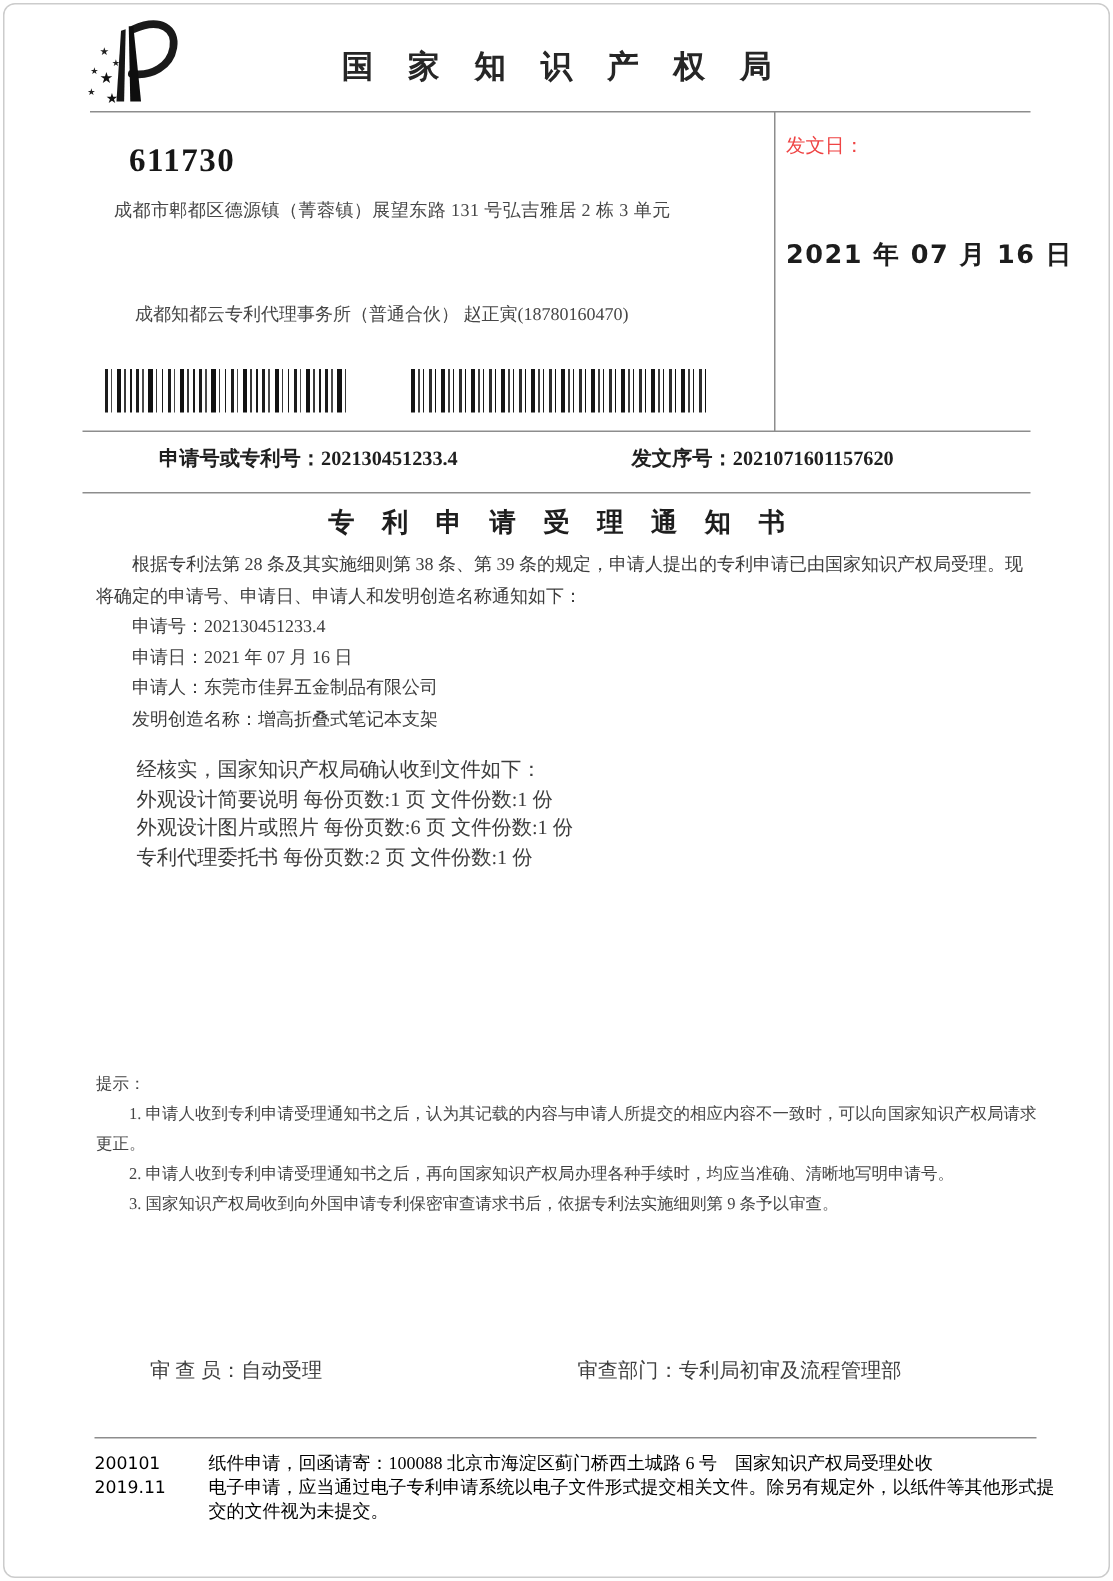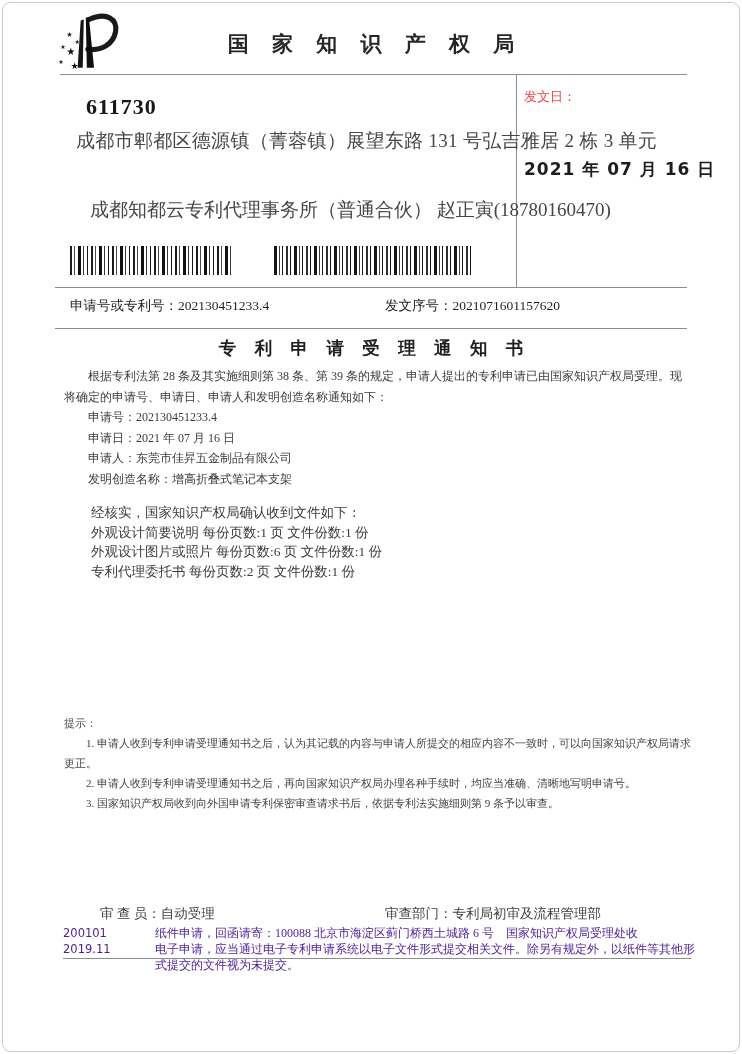--- a/index.html
+++ b/index.html
@@ -27,21 +27,21 @@
   .vline-datebox { left: 516px; top: 74px; width: 1px; height: 214px; background: #8d8d8d; }
   .issue-date-label { left: 524px; top: 88px; font-size: 13px; color: #ef4444; }
   .issue-date {
     left: 524px; top: 158px; font-size: 17px; color: #1d1d1d;
     font-family: "DejaVu Sans", "Liberation Sans", sans-serif;
     font-weight: 600; letter-spacing: 1px;
   }
 
   
   .postal-code { left: 86px; top: 94px; font-size: 22px; font-weight: 700; color: #171717; letter-spacing: 1px; }
-  .addr-block { left: 76px; top: 130px; width: 406px; font-size: 19px; line-height: 21px; color: #464646; }
+  .addr-block { left: 76px; top: 130px; width: 406px; font-size: 12px; line-height: 21px; color: #464646; }
   .addr-line1 { white-space: nowrap; letter-spacing: 0.3px; }
   .addr-line2 { text-align: center; }
   .addr-line3 { padding-left: 14px; white-space: nowrap; margin-top: 48px; }
 
   
   .barcode { top: 246px; height: 29px; }
   .barcode-a {
     left: 70px; width: 164px;
     background: repeating-linear-gradient(90deg,
       #1c1c1c 0 2px, #fff 2px 4px, #4a4a4a 4px 5px, #fff 5px 8px,
@@ -50,21 +50,21 @@
   }
   .barcode-b {
     left: 274px; width: 200px;
     background: repeating-linear-gradient(90deg,
       #141414 0 3px, #fff 3px 5px, #3f3f3f 5px 6px, #fff 6px 8px,
       #1a1a1a 8px 9px, #fff 9px 12px, #2e2e2e 12px 14px, #fff 14px 16px,
       #101010 16px 17px, #fff 17px 20px);
   }
 
   .rule-2 { left: 55px; top: 287px; width: 632px; }
-  .ref-row { top: 297px; font-size: 13.5px; font-weight: 400; color: #1f1f1f; }
+  .ref-row { top: 297px; font-size: 13.5px; font-weight: 700; color: #1f1f1f; margin-left: 36px; }
   .ref-app { left: 70px; }
   .ref-serial { left: 385px; }
   .rule-3 { left: 55px; top: 328px; width: 632px; }
 
   .doc-title {
     left: 0; right: 0; top: 336px; text-align: center;
     font-size: 17.5px; font-weight: 700; letter-spacing: 7px; color: #1e1e1e;
     text-indent: 7px;
   }
 
@@ -78,23 +78,23 @@
   .tips-block { left: 64px; top: 713px; width: 628px; font-size: 11px; line-height: 20px; color: #444444; }
 
   
   .signoff { top: 905px; font-size: 13.5px; color: #3f3f3f; }
   .signoff-left { left: 100px; }
   .signoff-right { left: 385px; }
 
   
   .rule-footer { left: 63px; top: 958px; width: 628px; }
   .footer-block {
-    left: 63px; top: 926px; width: 640px;
-    font-size: 12px; line-height: 15.5px; color: #4c1d95;
-    display: grid; grid-template-columns: 76px 1fr; column-gap: 16px;
+    left: 63px; top: 968px; width: 640px;
+    font-size: 12px; line-height: 15.5px; color: #000000;
+    display: grid; grid-template-columns: 76px 1fr; column-gap: 0;
   }
   .footer-codes { font-family: "DejaVu Sans", "Liberation Sans", sans-serif; font-size: 11.5px; }
   .footer-codes div { margin-bottom: 0.5px; }
   .footer-notes div { margin-bottom: 0.5px; }
   .nowrap { white-space: nowrap; }
 </style>
 </head>
 <body>
 
 <div class="sheet"></div>

